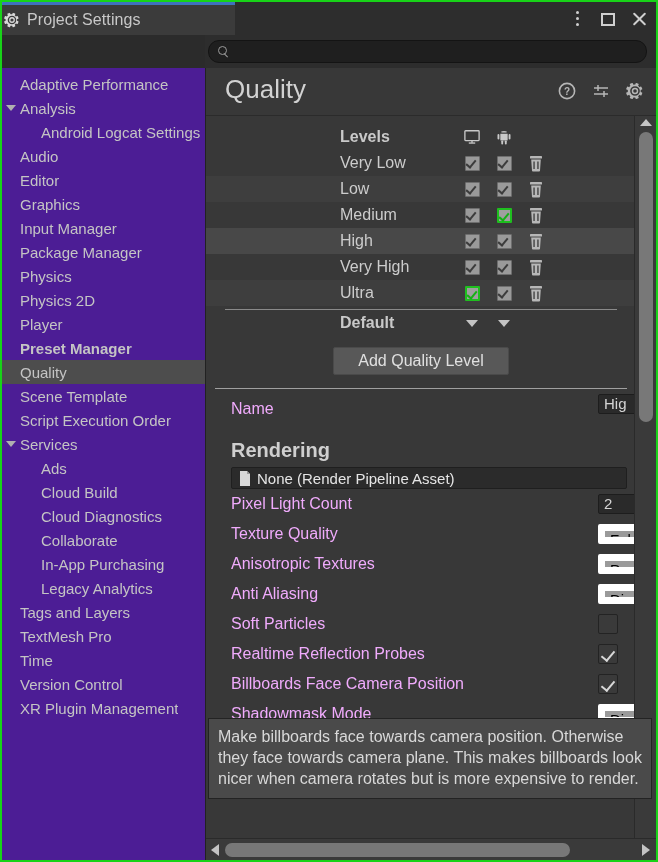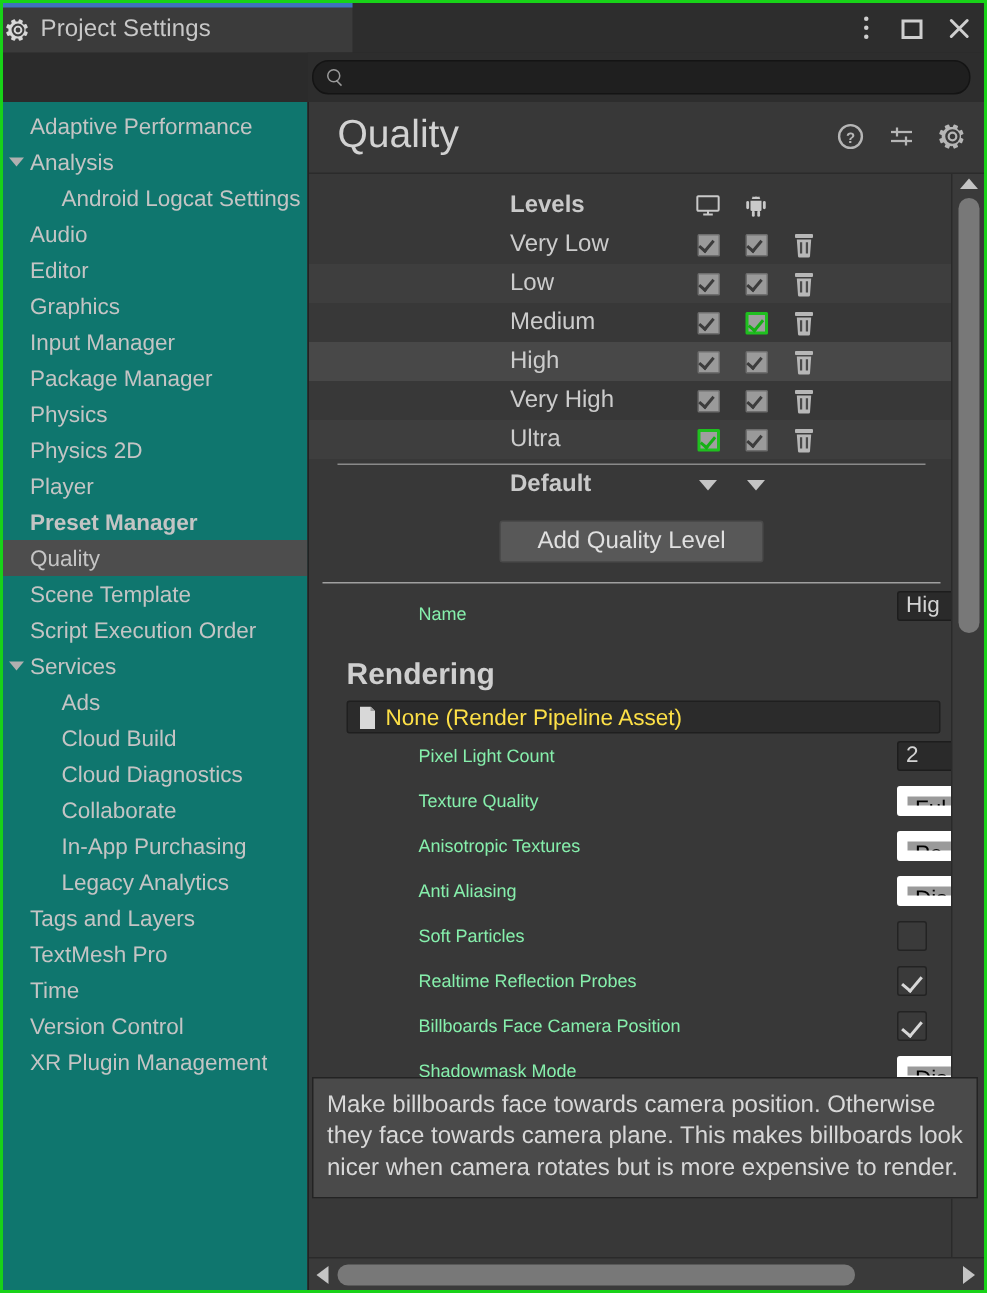--- a/index.html
+++ b/index.html
@@ -68,21 +68,21 @@
     background:#9a9a9a; transform:rotate(45deg); transform-origin:left center;
   }
   #searchbox input {
     background:transparent; border:0; outline:0; color:#c8c8c8;
     font-family:"Liberation Sans",sans-serif; font-size:12px; width:100%;
   }
 
   
   #sidebar {
     position:absolute; left:0; top:66px; width:203px; bottom:0;
-    background:#0f766e; overflow:hidden; padding-top:4px;
+    background:#4c1d95; overflow:hidden; padding-top:4px;
   }
   .tree-item {
     height:24px; display:flex; align-items:center;
     color:#c4c4c4; font-size:15px; white-space:nowrap;
     padding-right:4px;
   }
   .tree-item.sel { background:#4d4d4d; }
   .tw { width:18px; flex:none; display:flex; align-items:center; justify-content:center; }
   .tw .arrow {
     width:0; height:0; border-left:5px solid transparent; border-right:5px solid transparent;
@@ -161,21 +161,21 @@
     background:#585858; border:1px solid #4a4a4a; border-radius:2px;
     color:#e0e0e0; font-size:16px; padding:4px 24px; cursor:default;
   }
   #seprule { height:1px; background:#a0a0a0; margin:13px 9px 0 9px; }
 
   
   .prop {
     height:30px; display:flex; align-items:center;
     padding-left:25px; position:relative;
   }
-  .prop .plabel { font-size:12px; color:#86efac;margin-left:48px; }
+  .prop .plabel { font-size:16px; color:#f0abfc; }
   .pfield {
     position:absolute; left:392px; top:5px; height:20px;
     display:flex; align-items:flex-end;
   }
   .txtfield {
     background:#2a2a2a; border:1px solid #1d1d1d; color:#d4d4d4;
     font-size:15px; height:20px; line-height:18px; padding:0 5px;
     width:60px; overflow:hidden; white-space:nowrap; border-radius:2px;
   }
   .popfield {
@@ -192,21 +192,21 @@
     border-right:2.2px solid #d8d8d8; border-bottom:2.2px solid #d8d8d8;
     transform:rotate(40deg);
   }
   .sectionhead {
     font-size:20px; font-weight:bold; color:#cfcfcf;
     padding:10px 0 5px 25px;
   }
   .objfield {
     margin:0 9px 0 25px; height:22px; background:#2b2b2b; border:1px solid #1f1f1f;
     display:flex; align-items:center; gap:6px; padding-left:7px;
-    color:#fde047; font-size:15px; border-radius:2px;
+    color:#e5e5e5; font-size:15px; border-radius:2px;
   }
   .docicon { width:12px; height:15px; flex:none; }
 
   
   #vscroll {
     position:absolute; right:0; top:48px; bottom:22px; width:22px;
     background:#3a3a3a; border-left:1px solid #2a2a2a;
   }
   #vsup {
     position:absolute; top:3px; left:50%; transform:translateX(-50%);

